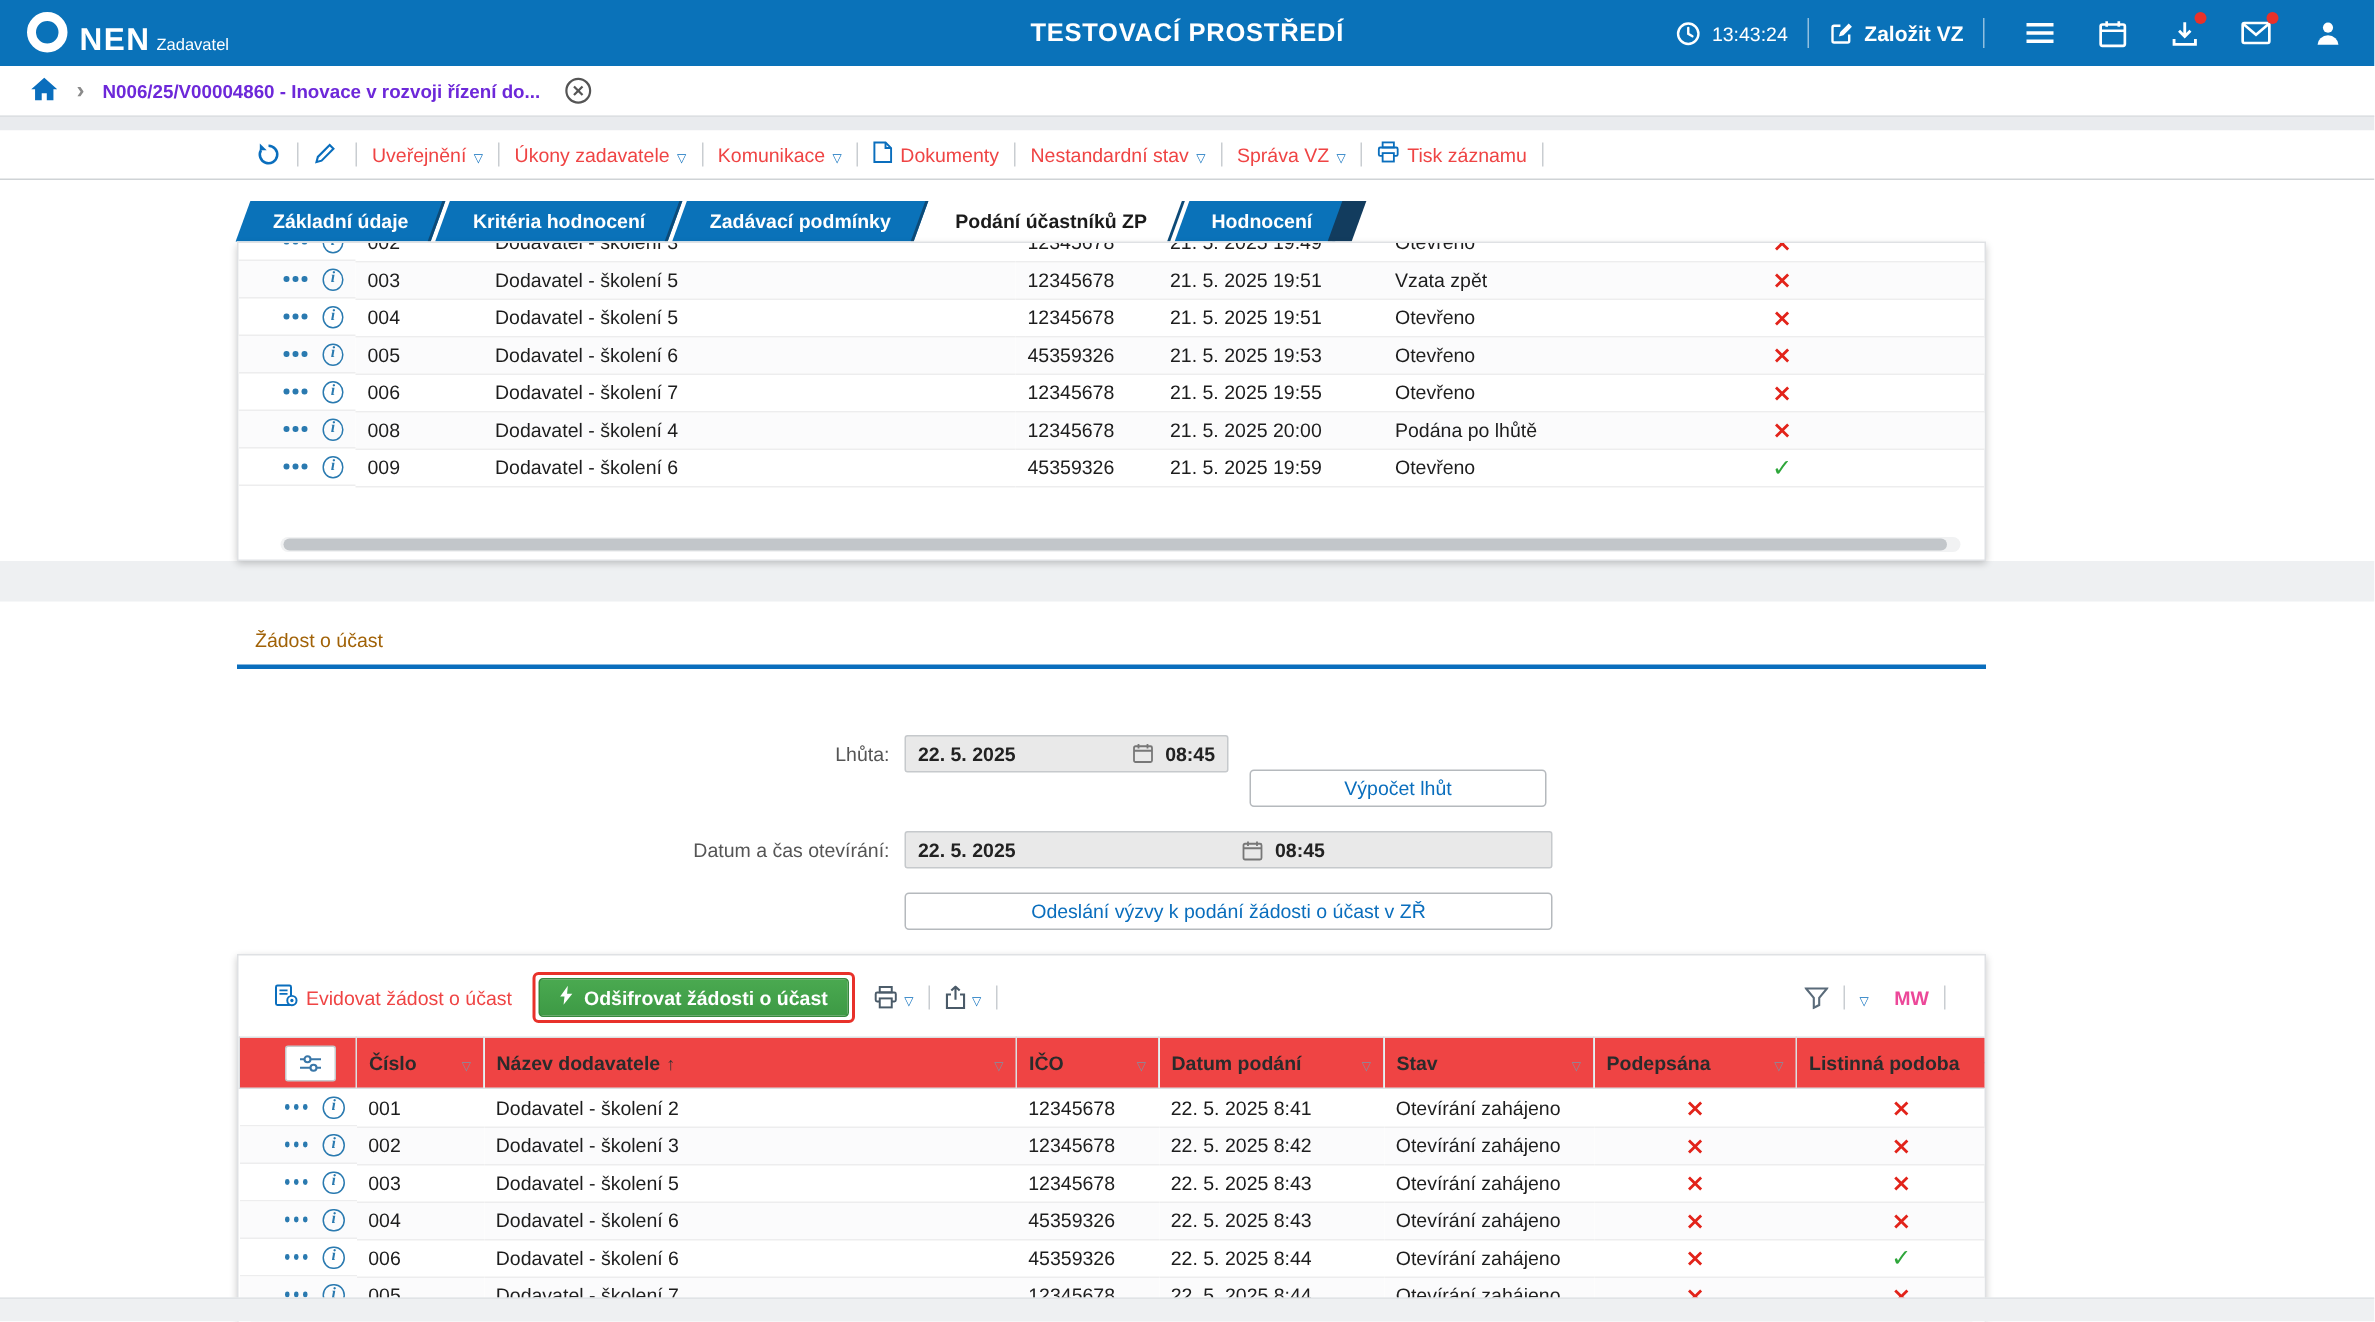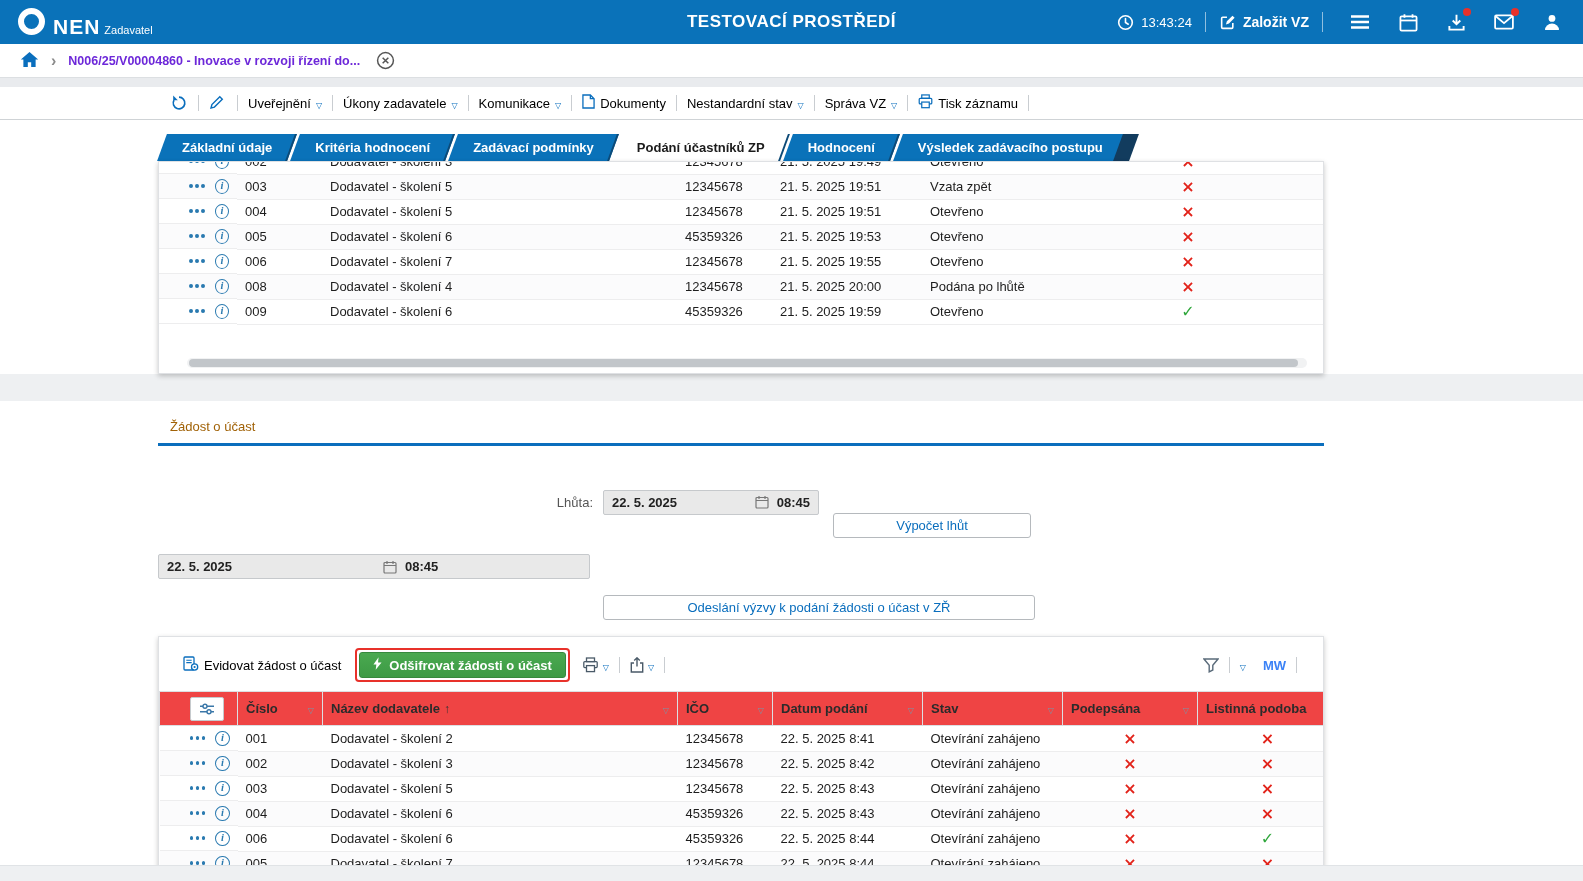--- a/index.html
+++ b/index.html
@@ -33,21 +33,21 @@
   .crumb-close { width:19px; height:19px; display:inline-flex; cursor:pointer; margin-left:4px; }
 
   .gray-strip { height:10px; background:#e9ebee; border-top:1px solid #dcdfe2; }
   .gray-strip.tall { height:27px; border-top:none; background:#eef0f2; }
   .bottom-fill { position:absolute; left:0; right:0; bottom:0; height:16px; background:#eef0f2; border-top:1px solid #e0e3e6; }
 
   
   .toolbar-band { height:33px; background:#fff; border-bottom:1px solid #cfd3d6; display:flex; align-items:center; padding-left:170px; }
   .toolbar-band .sep, .card-toolbar .sep { width:1px; height:16px; background:#c9cdd1; margin:0 10px; }
   .tb-ic { display:inline-flex; width:18px; height:18px; cursor:pointer; }
-  .tlink { display:inline-flex; align-items:center; gap:5px; color:#000000; font-size:13px; cursor:pointer; text-decoration:none; white-space:nowrap; }
+  .tlink { display:inline-flex; align-items:center; gap:5px; color:#ef4444; font-size:13px; cursor:pointer; text-decoration:none; white-space:nowrap; }
   .caret::after { content:"▽"; font-family:"DejaVu Sans",sans-serif; font-size:8px; color:#0a6ebd; }
 
   
   .inner { width:1166px; margin-left:158px; position:relative; }
 
   
   .tabs { display:flex; height:27px; margin-top:14px; padding-left:4px; align-items:stretch; }
   .tab { position:relative; padding:0 20px; display:flex; align-items:center; font-size:13px; font-weight:bold; color:#fff; cursor:pointer; margin-right:3px; }
   .tab::before { content:""; position:absolute; inset:0; background:#0a72b9; transform:skewX(-20deg); border-right:2px solid #0d4a77; z-index:0; }
   .tab.active { color:#1b1b1b; }
@@ -107,21 +107,21 @@
   .btn-send { width:432px; }
   .sub-title { font-size:14px; font-weight:bold; color:#2b2b2b; margin-top:14px; padding-left:12px; }
 
   
   .card-toolbar { display:flex; align-items:center; padding:11px 16px 9px 24px; position:relative; }
   .tlink.reg { margin-right:14px; }
   .hl-red { border:2px solid #e8312a; border-radius:4px; padding:2px; display:inline-flex; margin-right:12px; }
   .btn-green { background:linear-gradient(#4aa950,#3d9a45); border:1px solid #36893d; border-radius:3px; color:#fff; font-weight:bold; font-size:13px; font-family:inherit; height:26px; padding:0 13px; display:inline-flex; align-items:center; gap:7px; cursor:pointer; }
   .icon-btn { display:inline-flex; align-items:center; gap:4px; cursor:pointer; }
   .ct-right { margin-left:auto; display:flex; align-items:center; }
-  .mw { display:inline-flex; align-items:center; gap:17px; color:#3b82f6; font-weight:bold; font-size:13px; cursor:pointer; }
+  .mw { display:inline-flex; align-items:center; gap:17px; color:#ec4899; font-weight:bold; font-size:13px; cursor:pointer; }
 </style>
 </head>
 <body>
 
 <header class="topbar">
   <div class="brand">
     <span class="logo"></span>
     <span class="brand-text">NEN</span>
     <span class="brand-sub">Zadavatel</span>
   </div>
@@ -267,23 +267,20 @@
         </div>
       <div class="tab">
           <span>Zadávací podmínky</span>
         </div>
       <div class="tab active">
           <span>Podání účastníků ZP</span>
         </div>
       <div class="tab">
           <span>Hodnocení</span>
         </div>
-      <div class="tab">
-          <span>Výsledek zadávacího postupu</span>
-        </div>
       <div class="tab-end"></div>
     </div>
 
     <div class="card card1">
       <table class="grid t1">
         <colgroup>
           <col style="width:78px">
             <col style="width:85px">
             <col style="width:355px">
             <col style="width:95px">
@@ -418,20 +415,21 @@
               <svg width="14" height="14" viewBox="0 0 14 14">
                 <rect x="1" y="2.5" width="12" height="10.5" rx="1" fill="none" stroke="#777" stroke-width="1.2"></rect>
                 <path d="M1 5.5h12M4 1v3M10 1v3" stroke="#777" stroke-width="1.2"></path>
               </svg>
             </span>
           <span class="dt-time">08:45</span>
         </div>
         <button class="btn-outline btn-calc">Výpočet lhůt</button>
       </div>
       <div class="form-row">
+        <label class="flabel">Datum a čas otevírání:</label>
         <div class="dt-field w430">
           <span class="dt-date">22. 5. 2025</span>
           <span class="cal-ic">
               <svg width="14" height="14" viewBox="0 0 14 14">
                 <rect x="1" y="2.5" width="12" height="10.5" rx="1" fill="none" stroke="#777" stroke-width="1.2"></rect>
                 <path d="M1 5.5h12M4 1v3M10 1v3" stroke="#777" stroke-width="1.2"></path>
               </svg>
             </span>
           <span class="dt-time">08:45</span>
         </div>

